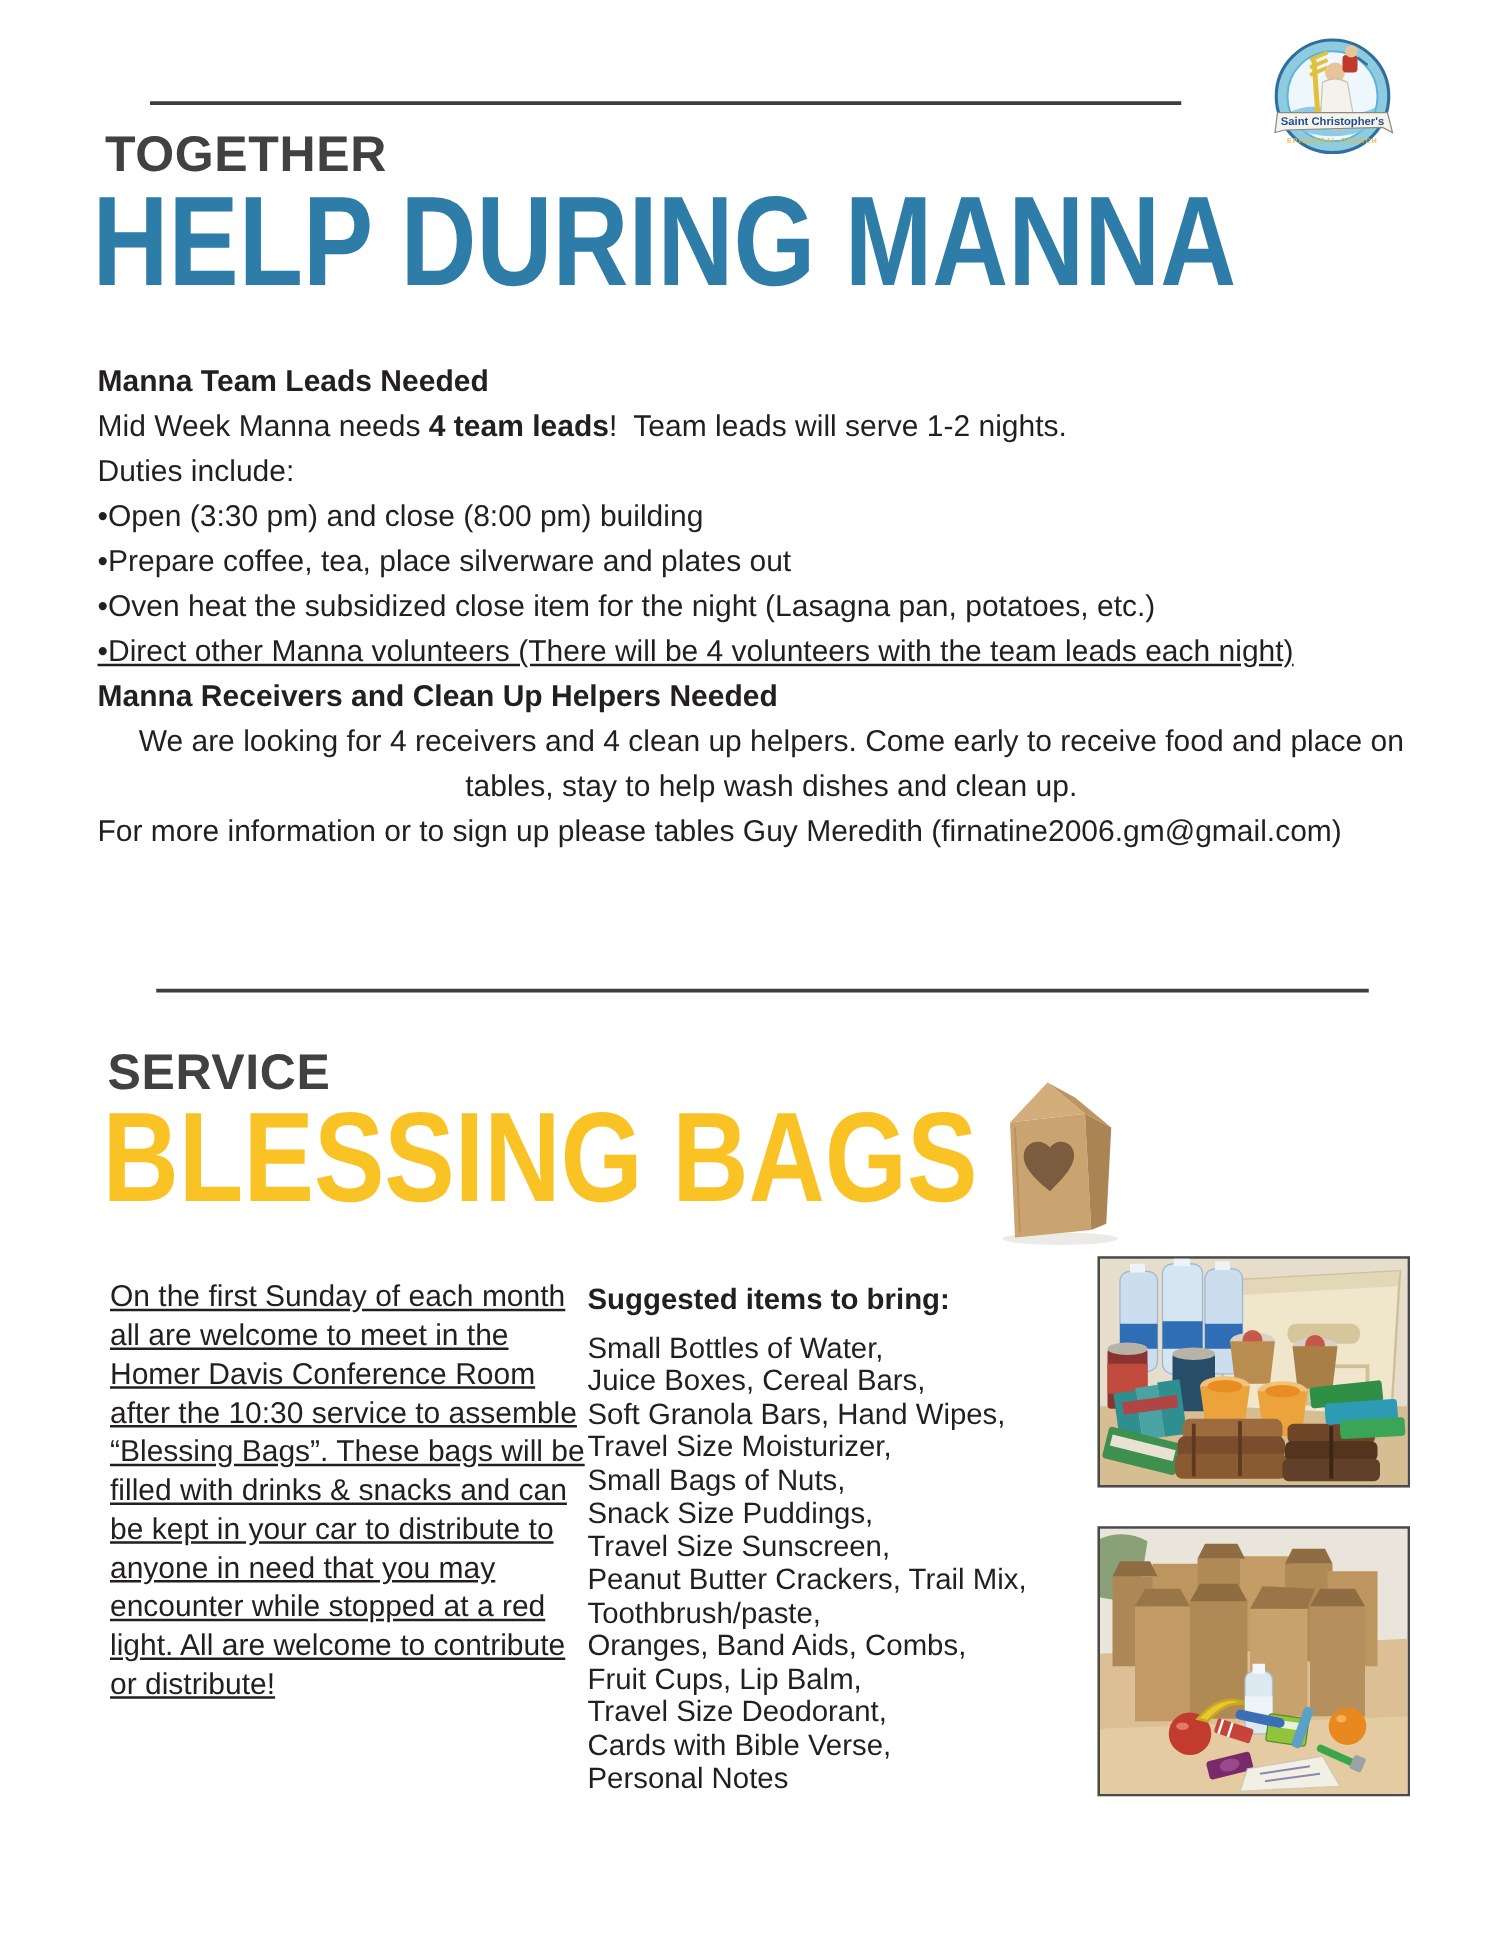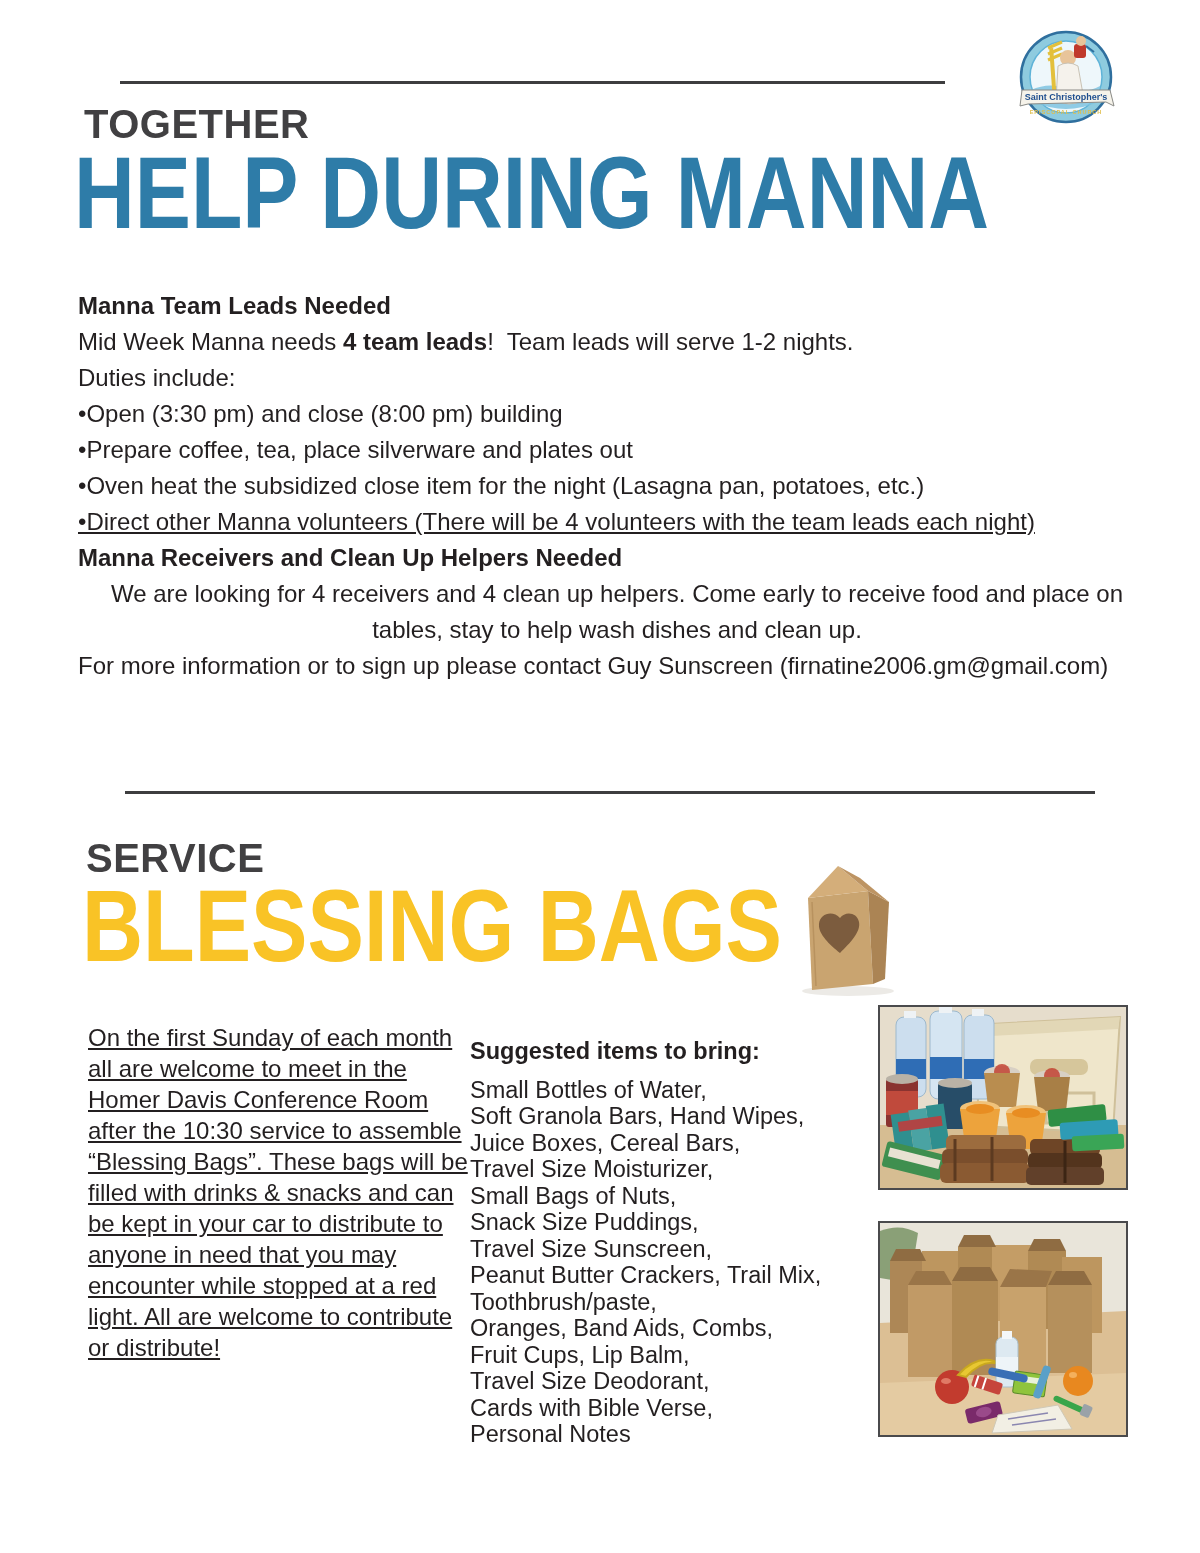--- a/index.html
+++ b/index.html
@@ -11,21 +11,21 @@
   .body-block{position:absolute;left:78px;top:288px;width:1078px;font-size:24px;line-height:36px;color:#231f20;}
   .body-block .bold{font-weight:bold;}
   .lead-line{white-space:pre-wrap;margin:0;}
   .mb-sm{margin-bottom:14px;}
   .mb-md{margin-bottom:22px;text-decoration:underline;}
   .mb-lg{margin-bottom:30px;text-align:center;}
   .para{margin:0;}
   .bullet-line{margin:0;}
   .col-left{position:absolute;left:88px;top:1022px;width:382px;font-size:24px;line-height:31px;text-decoration:underline;}
   .col-mid{position:absolute;left:470px;top:1022px;width:410px;font-size:23.5px;line-height:26.5px;}
-  .col-mid .items-heading{font-weight:bold;margin:16px 0 12px 0;}
+  .col-mid .items-heading{font-weight:bold;margin:4px 0 12px 0;}
   .item-line{margin:0;}
   .photo{position:absolute;border:2px solid #4a4a4c;background:#e8e0d2;}
   .logo-wrap{position:absolute;left:1018px;top:28px;width:98px;height:104px;}
   .bag-wrap{position:absolute;left:788px;top:858px;width:118px;height:140px;}
 </style>
 </head>
 <body>
 
 <div class="page">
 
@@ -65,21 +65,21 @@
 
     <p class="para">Duties include:</p>
     <p class="bullet-line">•Open (3:30 pm) and close (8:00 pm) building</p>
     <p class="bullet-line">•Prepare coffee, tea, place silverware and plates out</p>
     <p class="bullet-line">•Oven heat the subsidized close item for the night (Lasagna pan, potatoes, etc.)</p>
     <p class="bullet-line mb-md">•Direct other Manna volunteers (There will be 4 volunteers with the team leads each night)</p>
 
     <p class="para bold">Manna Receivers and Clean Up Helpers Needed</p>
     <p class="para mb-lg">We are looking for 4 receivers and 4 clean up helpers. Come early to receive food and place on tables, stay to help wash dishes and clean up.</p>
 
-    <p class="para">For more information or to sign up please contact Guy Sunscreen (firnatine2006.gm@gmail.com)</p>
+    <p class="para">For more information or to sign up please tables Guy Meredith (firnatine2006.gm@gmail.com)</p>
   </div>
 
   <div class="rule" style="left:125px;top:791px;width:970px;"></div>
 
   <div class="kicker" style="left:86px;top:836px;">SERVICE</div>
 
   <svg class="title-svg" style="left:80px;top:881px;" width="715" height="96">
     <text x="2" y="80" font-size="102" font-weight="bold" fill="#f9c326" font-family="Liberation Sans, sans-serif" textLength="700" lengthAdjust="spacingAndGlyphs">BLESSING BAGS</text>
   </svg>
 
@@ -93,22 +93,22 @@
       <path d="M52 60 C45 52 32 55 31 66 C30 76 42 87 52 95 C62 85 73 74 71 64 C69 54 57 53 52 60 Z" fill="#7c5c3e"></path>
       <line x1="24" y1="44" x2="28" y2="128" stroke="#b8925f" stroke-width="1.5"></line>
     </svg>
   </div>
 
   <div class="col-left"><span class="bold">On the first Sunday of each month</span><span> all are welcome to meet in the Homer Davis Conference Room after the 10:30 service to assemble “Blessing Bags”. These bags will be filled with drinks &amp; snacks and can be kept in your car to distribute to anyone in need that you may encounter while stopped at a red light. </span><span class="bold">All are welcome to contribute or distribute!</span></div>
 
   <div class="col-mid">
     <p class="items-heading">Suggested items to bring:</p>
     <p class="item-line">Small Bottles of Water,</p>
+    <p class="item-line">Juice Boxes, Cereal Bars,</p>
     <p class="item-line">Soft Granola Bars, Hand Wipes,</p>
-    <p class="item-line">Juice Boxes, Cereal Bars,</p>
     <p class="item-line">Travel Size Moisturizer,</p>
     <p class="item-line">Small Bags of Nuts,</p>
     <p class="item-line">Snack Size Puddings,</p>
     <p class="item-line">Travel Size Sunscreen,</p>
     <p class="item-line">Peanut Butter Crackers, Trail Mix,</p>
     <p class="item-line">Toothbrush/paste,</p>
     <p class="item-line">Oranges, Band Aids, Combs,</p>
     <p class="item-line">Fruit Cups, Lip Balm,</p>
     <p class="item-line">Travel Size Deodorant,</p>
     <p class="item-line">Cards with Bible Verse,</p>

